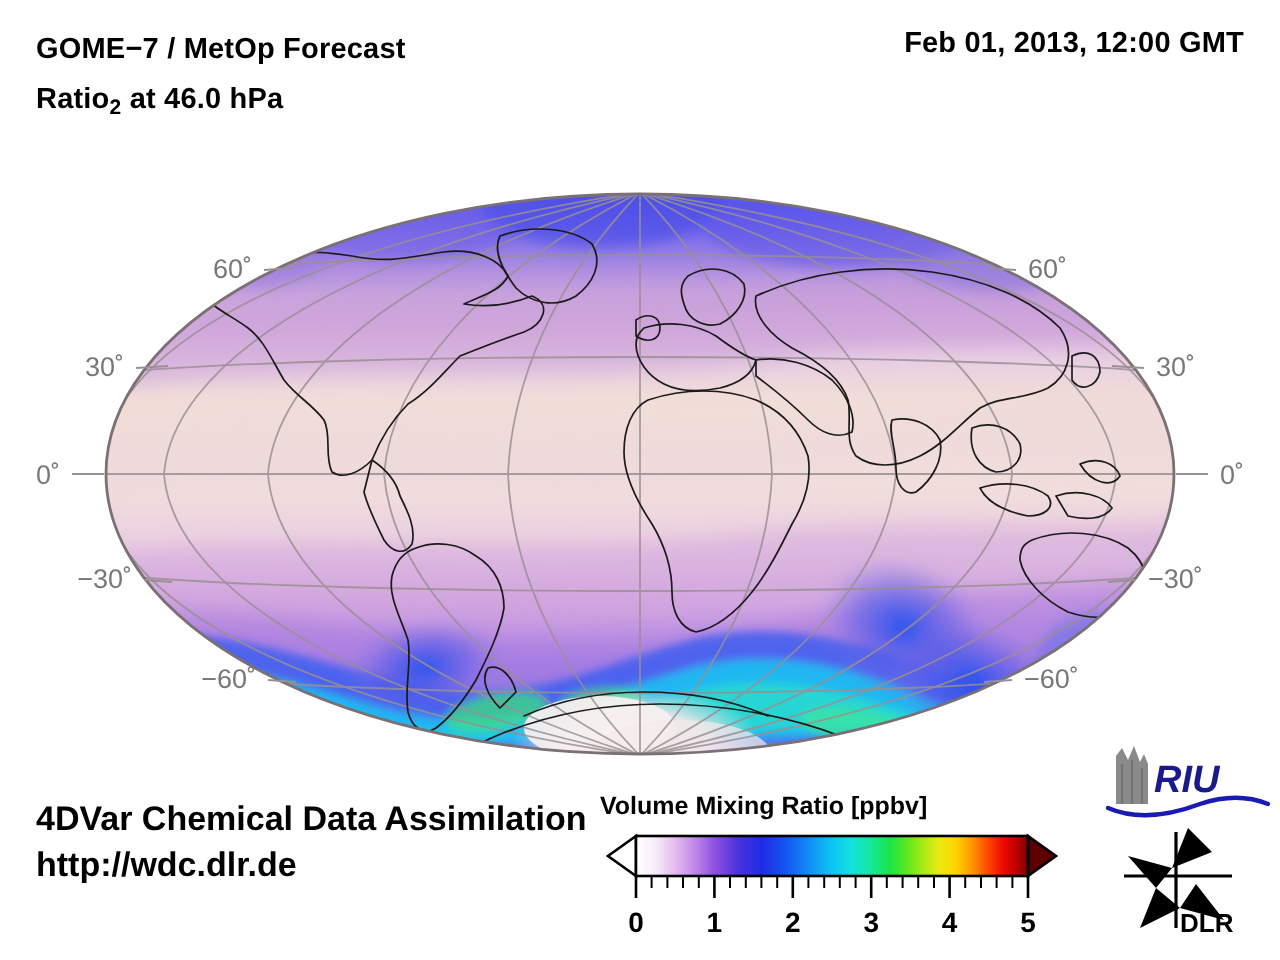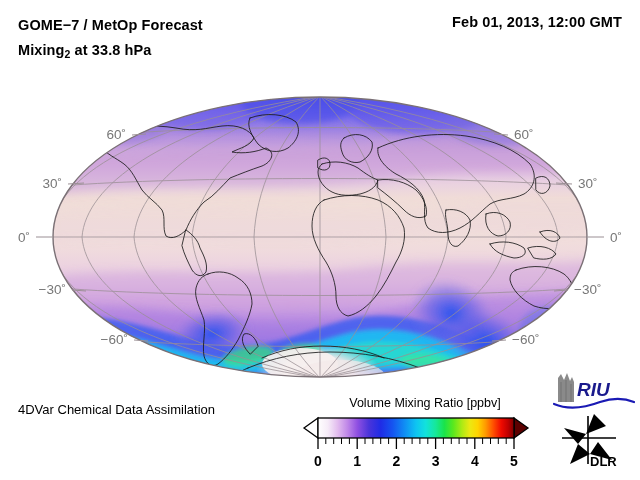--- a/index.html
+++ b/index.html
@@ -38,32 +38,32 @@
   .latlabel {
     fill: #777777;
     font-family: "Liberation Sans", sans-serif;
     font-size: 13.5px;
     font-weight: normal;
   }
 
   
   .footer {
     position: absolute; left: 18px; top: 398px;
-    font-size: 13px; font-weight: normal; line-height: 23px;
+    font-size: 17px; font-weight: bold; line-height: 23px;
   }
 
   
   #cbwrap {
     position: absolute; left: 300px; top: 396px;
     width: 250px; height: 80px;
   }
   .cbtitle {
     position: absolute; left: 0; top: 0; width: 250px;
-    text-align: center;
-    font-size: 12.5px; font-weight: normal;
+    text-align: left;
+    font-size: 12.5px; font-weight: bold;
   }
   #cbsvg { position: absolute; left: 0; top: 20px; }
   .cbnum {
     font-family: "Liberation Sans", sans-serif;
     font-size: 14px; font-weight: bold; fill: #000;
     text-anchor: middle;
   }
 
   
   #logos { position: absolute; left: 548px; top: 372px; width: 92px; height: 100px; }
@@ -77,21 +77,21 @@
     font-size: 13px; font-weight: bold; fill: #000;
   }
 </style>
 </head>
 <body>
 
 <div id="root">
 
   <div class="hdr-left">
     <div class="l1">GOME−7 / MetOp Forecast</div>
-    <div class="l2"><span>Mixing</span><sub>2</sub><span> at 33.8 hPa</span></div>
+    <div class="l2"><span>Ratio</span><sub>2</sub><span> at 46.0 hPa</span></div>
   </div>
   <div class="hdr-right">Feb 01, 2013, 12:00 GMT</div>
 
   <div id="mapwrap">
     <svg id="mapsvg" width="640" height="305" viewBox="0 0 640 305">
       <defs>
         <clipPath id="globeclip">
           <ellipse cx="320" cy="155" rx="267" ry="140"></ellipse>
         </clipPath>
 
@@ -312,20 +312,21 @@
         <line x1="556" y1="101" x2="572" y2="102"></line>
         <line x1="588" y1="155" x2="604" y2="155"></line>
         <line x1="554" y1="209" x2="568" y2="208"></line>
         <line x1="492" y1="259" x2="506" y2="258"></line>
       </g>
     </svg>
   </div>
 
   <div class="footer">
     <div>4DVar Chemical Data Assimilation</div>
+    <div>http://wdc.dlr.de</div>
   </div>
 
   <div id="cbwrap">
     <div class="cbtitle">Volume Mixing Ratio [ppbv]</div>
     <svg id="cbsvg" width="250" height="60" viewBox="0 0 250 60">
       <defs>
         <linearGradient id="cbgrad" x1="0" y1="0" x2="1" y2="0">
           <stop offset="0.00" stop-color="#ffffff"></stop>
           <stop offset="0.05" stop-color="#f6ecf8"></stop>
           <stop offset="0.10" stop-color="#e2bcee"></stop>

